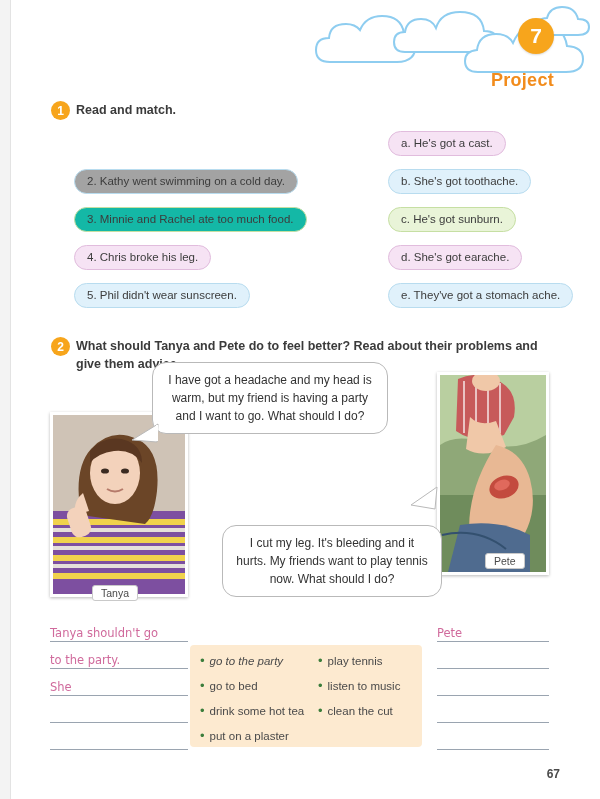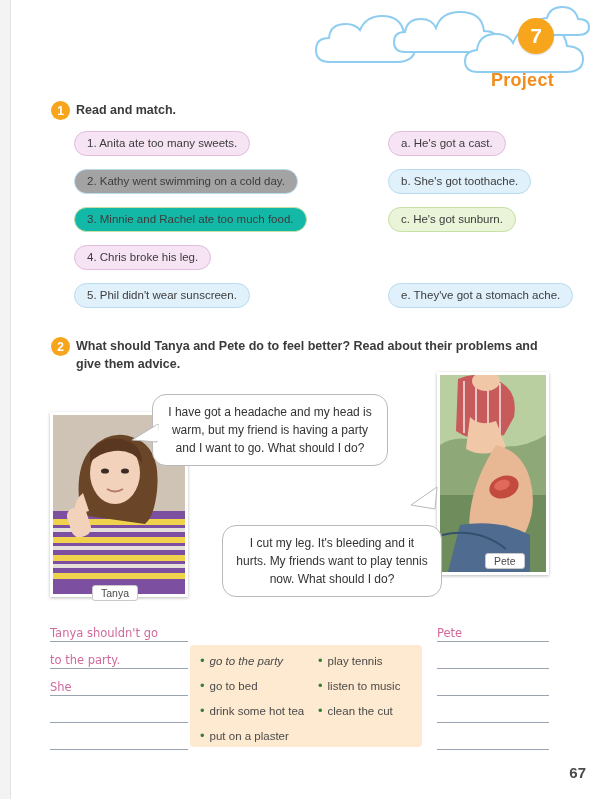--- a/index.html
+++ b/index.html
@@ -156,22 +156,22 @@
     white-space: nowrap;
   }
   .advice-item::before {
     content: "\2022";
     color: #3b7d3b;
     font-size: 13px;
     margin-right: 5px;
   }
   .page-num {
     position: absolute;
-    right: 14px; bottom: 18px;
-    font-size: 15px;
+    right: 40px; bottom: 18px;
+    font-size: 12px;
     font-weight: bold;
     color: #4a4a4a;
   }
 </style>
 </head>
 <body>
 
 <div class="page">
 
   <div class="gutter"></div>
@@ -186,29 +186,29 @@
       </g>
     </svg>
   </div>
 
   <div class="unit-badge">7</div>
   <div class="project-title">Project</div>
 
   <div class="ex-num" style="left:51px; top:101px;">1</div>
   <div class="ex-head" style="left:76px; top:102px;">Read and match.</div>
 
-  <div class="pill p1" style="left:74px; top:131px;">1. Anita ate too many sweets.</div>
   <div class="pill p2" style="left:74px; top:169px;">2. Kathy went swimming on a cold day.</div>
   <div class="pill p3" style="left:74px; top:207px;">3. Minnie and Rachel ate too much food.</div>
   <div class="pill p4" style="left:74px; top:245px;">4. Chris broke his leg.</div>
   <div class="pill p5" style="left:74px; top:283px;">5. Phil didn't wear sunscreen.</div>
 
   <div class="pill a" style="left:388px; top:131px;">a. He's got a cast.</div>
   <div class="pill b" style="left:388px; top:169px;">b. She's got toothache.</div>
   <div class="pill c" style="left:388px; top:207px;">c. He's got sunburn.</div>
+  <div class="pill d" style="left:388px; top:245px;">d. She's got earache.</div>
   <div class="pill e" style="left:388px; top:283px;">e. They've got a stomach ache.</div>
 
   <div class="ex-num" style="left:51px; top:337px;">2</div>
   <div class="ex-head" style="left:76px; top:338px;">What should Tanya and Pete do to feel better? Read about their problems and</div>
   <div class="ex-head" style="left:76px; top:356px;">give them advice.</div>
 
   <div class="photo" style="left:50px; top:412px; width:138px; height:185px; background:#b9a79a;">
     <svg width="132" height="179" viewBox="0 0 132 179">
       <rect width="132" height="179" fill="#cfc3b6"></rect>
       <rect y="96" width="132" height="83" fill="#7d4fa0"></rect>
@@ -228,21 +228,21 @@
       <path d="M37 36 q16 -18 38 -10 q14 6 14 22 q-10 -14 -28 -12 q-16 2 -24 12 z" fill="#5a3721"></path>
       <ellipse cx="52" cy="56" rx="4" ry="2.6" fill="#3b2b22"></ellipse>
       <ellipse cx="72" cy="56" rx="4" ry="2.6" fill="#3b2b22"></ellipse>
       <path d="M54 74 q8 5 16 0" stroke="#b57a6a" stroke-width="2" fill="none"></path>
       <path d="M30 78 q-10 8 -8 22 l14 -4 z" fill="#f3d2bb"></path>
       <rect x="16" y="92" width="20" height="30" rx="8" fill="#f3d2bb" transform="rotate(-18 26 107)"></rect>
     </svg>
   </div>
   <div class="caption" style="left:92px; top:585px;">Tanya</div>
 
-  <div class="bubble" style="left:152px; top:394px; width:236px; height:72px;">I have got a headache and my head is warm, but my friend is having a party and I want to go. What should I do?</div>
+  <div class="bubble" style="left:152px; top:362px; width:236px; height:72px;">I have got a headache and my head is warm, but my friend is having a party and I want to go. What should I do?</div>
   <svg style="position:absolute; left:130px; top:420px;" width="30" height="30" viewBox="0 0 30 30">
     <path d="M28 4 L2 20 L27 22 Z" fill="#ffffff" stroke="#b9b9b9" stroke-width="1"></path>
     <path d="M27 5 L27 21" stroke="#ffffff" stroke-width="2"></path>
   </svg>
 
   <div class="photo" style="left:437px; top:372px; width:112px; height:203px; background:#9fb37f;">
     <svg width="106" height="197" viewBox="0 0 106 197">
       <rect width="106" height="197" fill="#8fa878"></rect>
       <rect y="120" width="106" height="77" fill="#6f8c5c"></rect>
       <path d="M0 0 h106 v60 q-30 18 -60 8 q-30 -10 -46 2 z" fill="#b9cfa0"></path>

